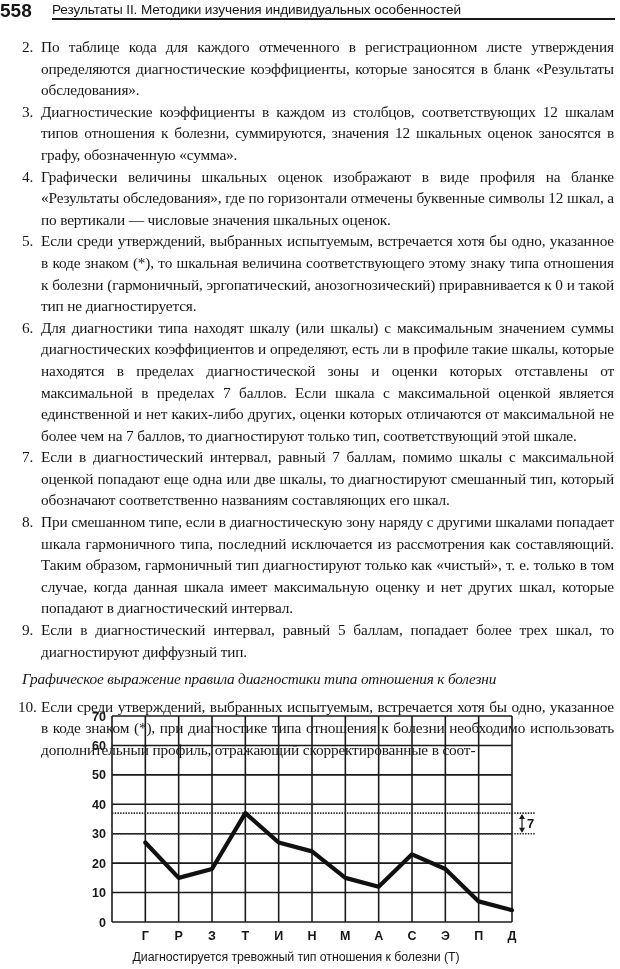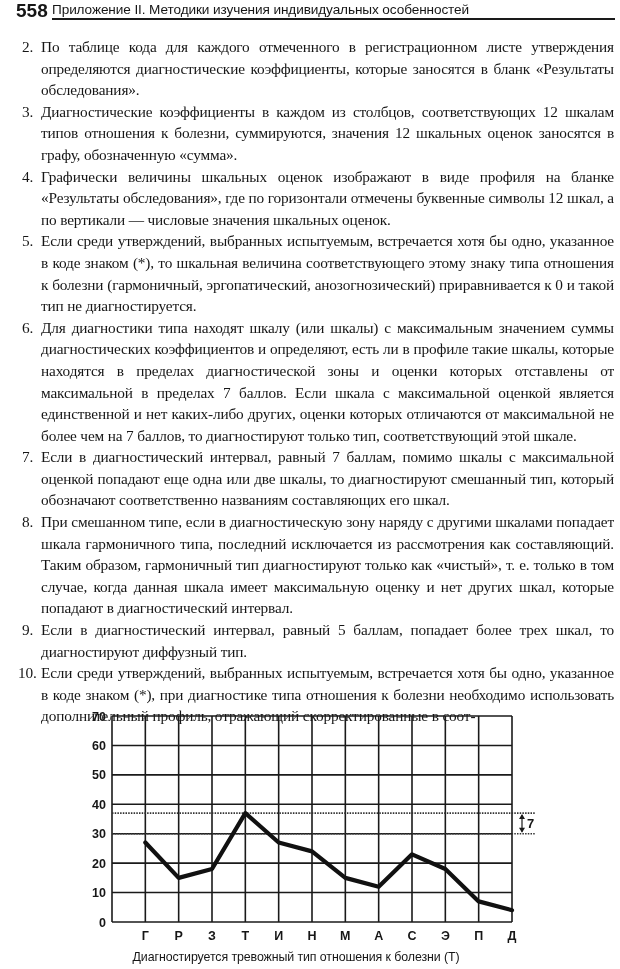--- a/index.html
+++ b/index.html
@@ -5,21 +5,21 @@
   html, body { margin: 0; padding: 0; background: #ffffff; }
   body {
     width: 620px; height: 969px; position: relative; overflow: hidden;
     color: #161616;
     font-family: "Liberation Serif", "DejaVu Serif", serif;
   }
   .header {
     position: absolute; left: 0; top: 0; width: 620px; height: 24px;
   }
   .page-num {
-    position: absolute; left: 16px; top: 0px;
+    position: absolute; left: 0; top: 0px;
     font-family: "Liberation Sans", "DejaVu Sans", sans-serif;
     font-weight: bold; font-size: 19px; letter-spacing: 0px;
   }
   .running-title {
     position: absolute; left: 52px; top: 2px;
     font-family: "Liberation Sans", "DejaVu Sans", sans-serif;
     font-size: 13.6px; letter-spacing: -0.1px;
   }
   .header-rule {
     position: absolute; left: 52px; top: 18px; width: 563px; height: 2px; background: #1a1a1a;
@@ -49,21 +49,21 @@
     position: absolute; left: 0; width: 592px; top: 250px; text-align: center;
     font-family: "Liberation Sans", "DejaVu Sans", sans-serif; font-size: 12.4px;
     letter-spacing: -0.1px;
   }
 </style>
 </head>
 <body>
 
 <div class="header">
   <span class="page-num">558</span>
-  <span class="running-title">Приложение II. Методики изучения индивидуальных особенностей</span>
+  <span class="running-title">Результаты II. Методики изучения индивидуальных особенностей</span>
   <div class="header-rule"></div>
 </div>
 
 <div class="content">
   <div class="item">
     <span class="num">2.</span>
     <span>По таблице кода для каждого отмеченного в регистрационном листе утверждения определяются диагностические коэффициенты, которые заносятся в бланк «Результаты обследования».</span>
   </div>
   <div class="item">
     <span class="num">3.</span>
@@ -89,20 +89,21 @@
   </div>
   <div class="item">
     <span class="num">8.</span>
     <span>При смешанном типе, если в диагностическую зону наряду с другими шкалами попадает шкала гармоничного типа, последний исключается из рассмотрения как составляющий. Таким образом, гармоничный тип диагностируют только как «чистый», т. е. только в том случае, когда данная шкала имеет максимальную оценку и нет других шкал, которые попадают в диагностический интервал.</span>
   </div>
   <div class="item">
     <span class="num">9.</span>
     <span>Если в диагностический интервал, равный 5 баллам, попадает более трех шкал, то диагностируют диффузный тип.</span>
   </div>
 
+  <div class="sub-heading spaced">Графическое выражение правила диагностики типа отношения к болезни</div>
 
   <div class="item two-digit">
     <span class="num">10.</span>
     <span>Если среди утверждений, выбранных испытуемым, встречается хотя бы одно, указанное в коде знаком (*), при диагностике типа отношения к болезни необходимо использовать дополнительный профиль, отражающий скорректированные в соот-</span>
   </div>
 </div>
 
 <div class="chart">
   <svg id="chart-svg" width="620" height="250">
       <line x1="112" y1="222" x2="512" y2="222" stroke="#1a1a1a" stroke-width="1.6"></line>

